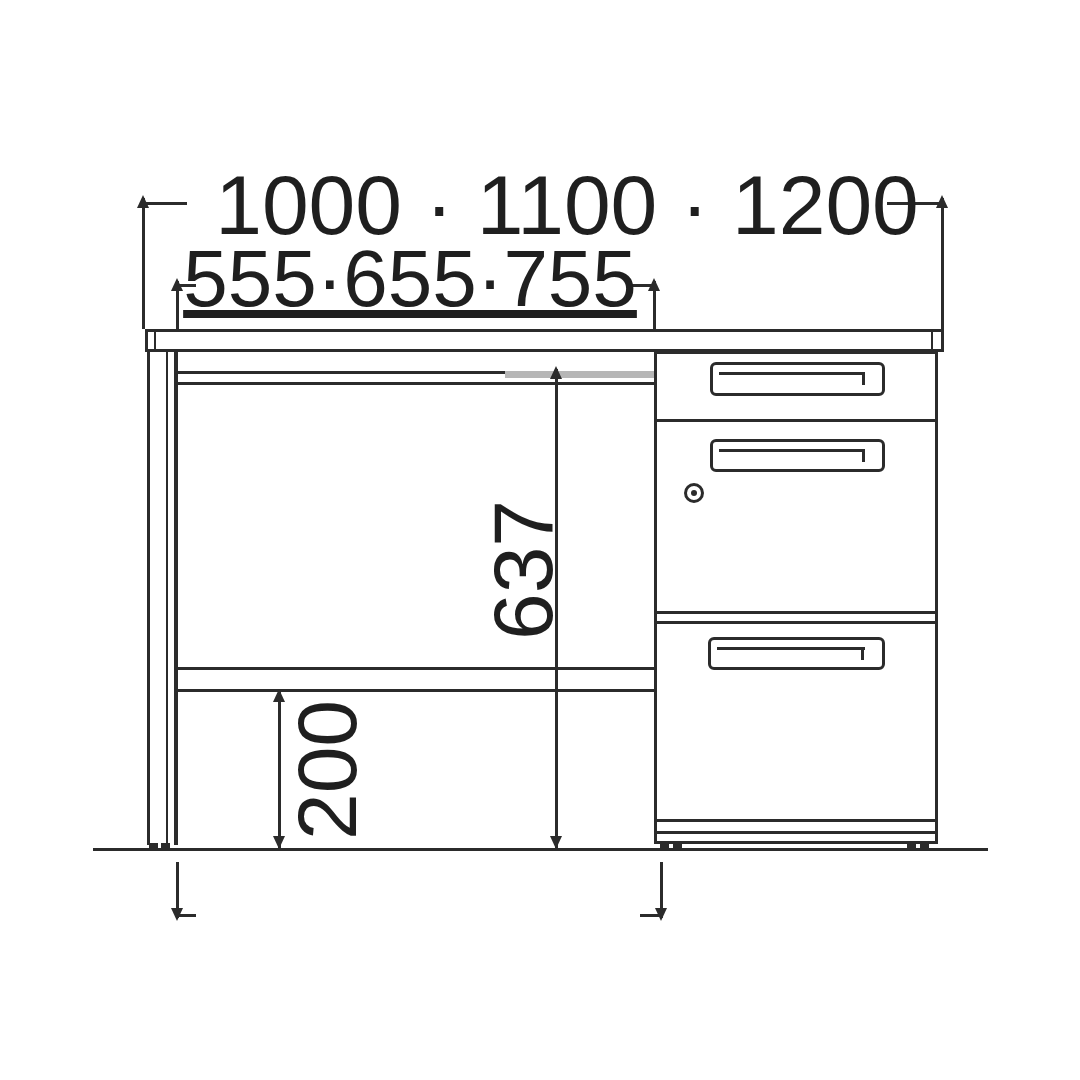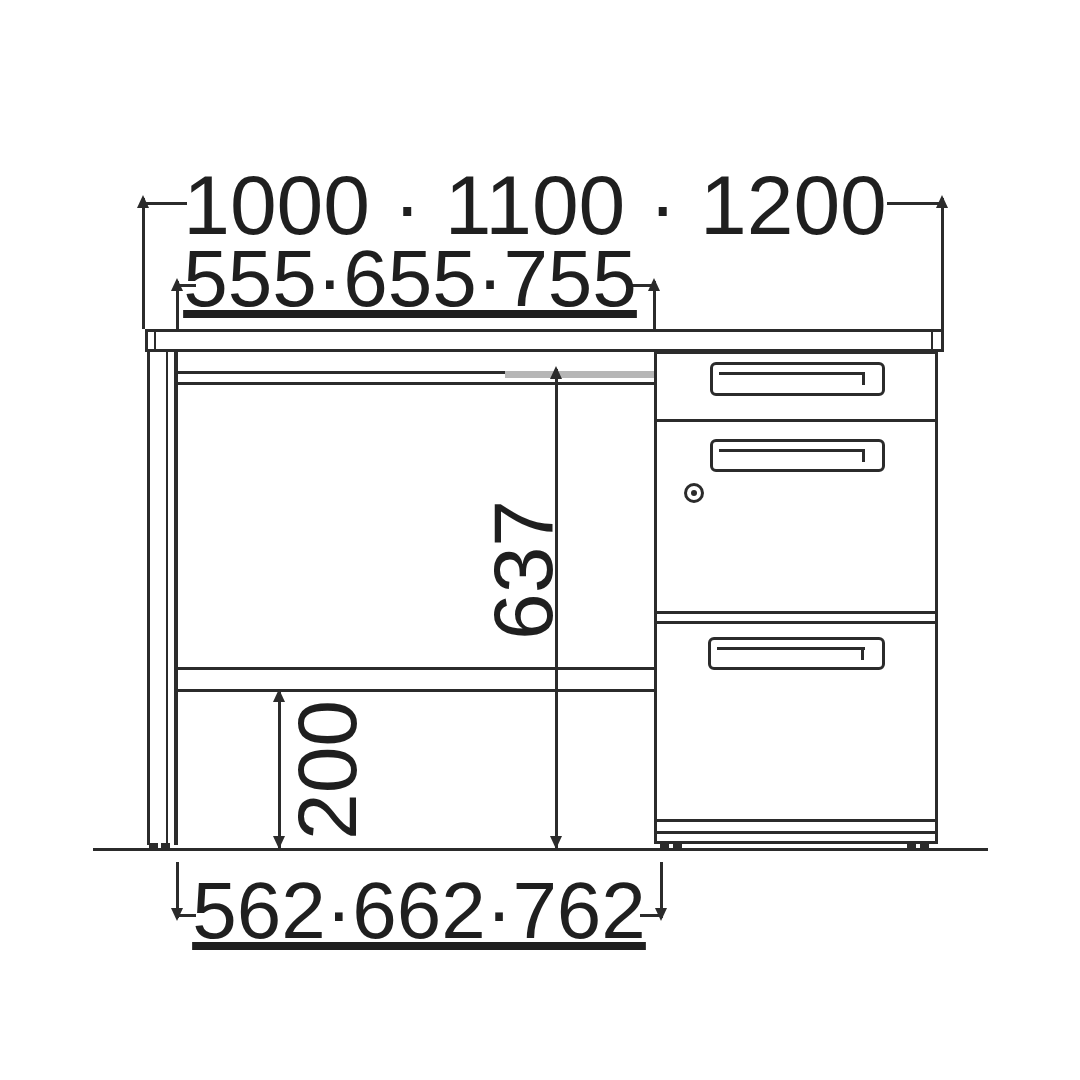--- a/index.html
+++ b/index.html
@@ -70,21 +70,21 @@
   <div class="foot" style="left:673px;top:843px;width:9px;height:8px;"></div>
   <div class="foot" style="left:907px;top:843px;width:9px;height:8px;"></div>
   <div class="foot" style="left:920px;top:843px;width:9px;height:8px;"></div>
 
   <div class="l" style="left:142px;top:198px;width:3px;height:131px;"></div>
   <div class="l" style="left:941px;top:198px;width:3px;height:131px;"></div>
   <div class="arr up" style="left:137px;top:195px;"></div>
   <div class="arr up" style="left:936px;top:195px;"></div>
   <div class="l" style="left:143px;top:202px;width:44px;height:3px;"></div>
   <div class="l" style="left:887px;top:202px;width:56px;height:3px;"></div>
-  <div class="dimtext t-lg" style="left:535px;top:205px;">1000 · 1100 · 1200</div>
+  <div class="dimtext t-lg" style="left:567px;top:205px;">1000 · 1100 · 1200</div>
 
   <div class="l" style="left:176px;top:281px;width:3px;height:48px;"></div>
   <div class="l" style="left:653px;top:281px;width:3px;height:48px;"></div>
   <div class="arr up" style="left:171px;top:278px;"></div>
   <div class="arr up" style="left:648px;top:278px;"></div>
   <div class="l" style="left:178px;top:284px;width:18px;height:3px;"></div>
   <div class="l" style="left:630px;top:284px;width:24px;height:3px;"></div>
   <div class="dimtext t-md" style="left:410px;top:279px;">555·655·755</div>
 
   <div class="l" style="left:555px;top:369px;width:3px;height:480px;"></div>
@@ -96,15 +96,14 @@
   <div class="arr up" style="left:273px;top:689px;"></div>
   <div class="arr down" style="left:273px;top:836px;"></div>
   <div class="dimtext rot t-lg" style="left:327px;top:770px;">200</div>
 
   <div class="l" style="left:176px;top:862px;width:3px;height:56px;"></div>
   <div class="l" style="left:660px;top:862px;width:3px;height:56px;"></div>
   <div class="arr down" style="left:171px;top:908px;"></div>
   <div class="arr down" style="left:655px;top:908px;"></div>
   <div class="l" style="left:178px;top:914px;width:18px;height:3px;"></div>
   <div class="l" style="left:640px;top:914px;width:21px;height:3px;"></div>
-  <div class="dimtext t-md" style="left:419px;top:911px;">562·662·762</div>
 
 </div>
 
 </body></html>

